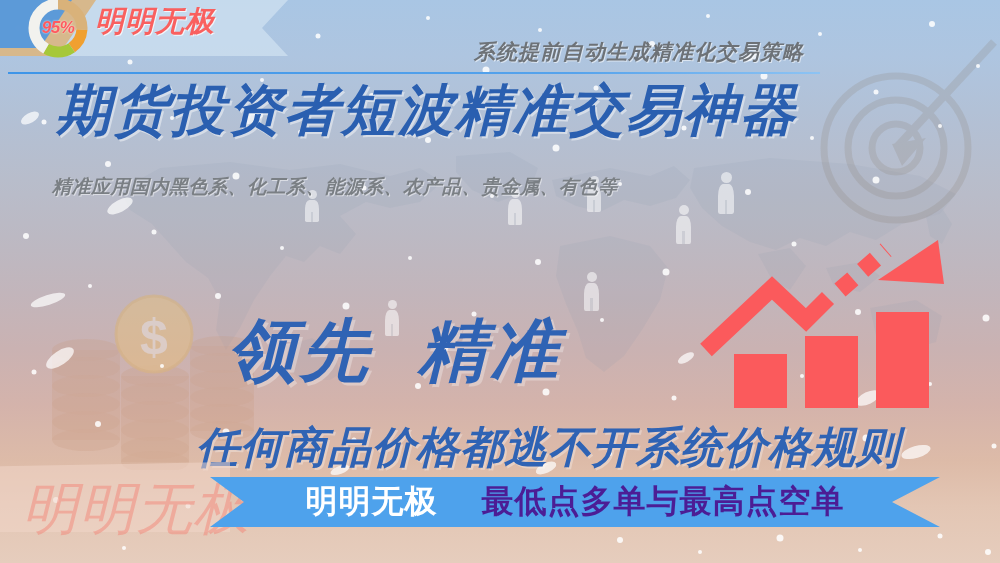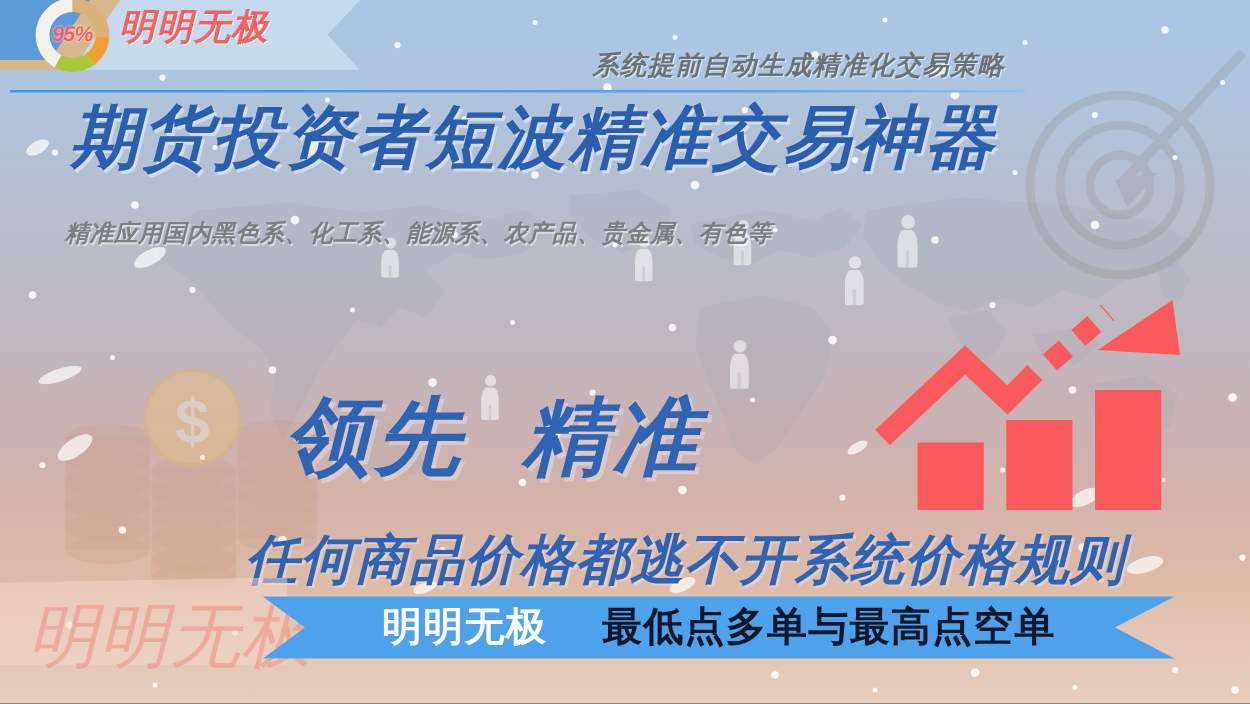--- a/index.html
+++ b/index.html
@@ -151,21 +151,21 @@
   .banner{
     position:absolute;left:210px;top:477px;width:730px;height:50px;
     background:#4ea2ec;
     clip-path:polygon(0 0, 34px 50%, 0 100%, 100% 100%, calc(100% - 48px) 50%, 100% 0);
     display:flex;align-items:center;justify-content:center;
   }
   .banner-txt{
     font-size:32px;font-weight:bold;letter-spacing:1px;white-space:nowrap;
   }
   .banner-txt .w{color:#ffffff;}
-  .banner-txt .y{color:#0f172a;margin-left:44px;}
+  .banner-txt .y{color:#4c1d95;margin-left:44px;}
 </style>
 </head>
 <body>
 
 <div class="poster">
 
   <div class="bg-layer">
 
     <div class="worldmap">
       <svg viewBox="0 0 900 230" xmlns="http://www.w3.org/2000/svg">

